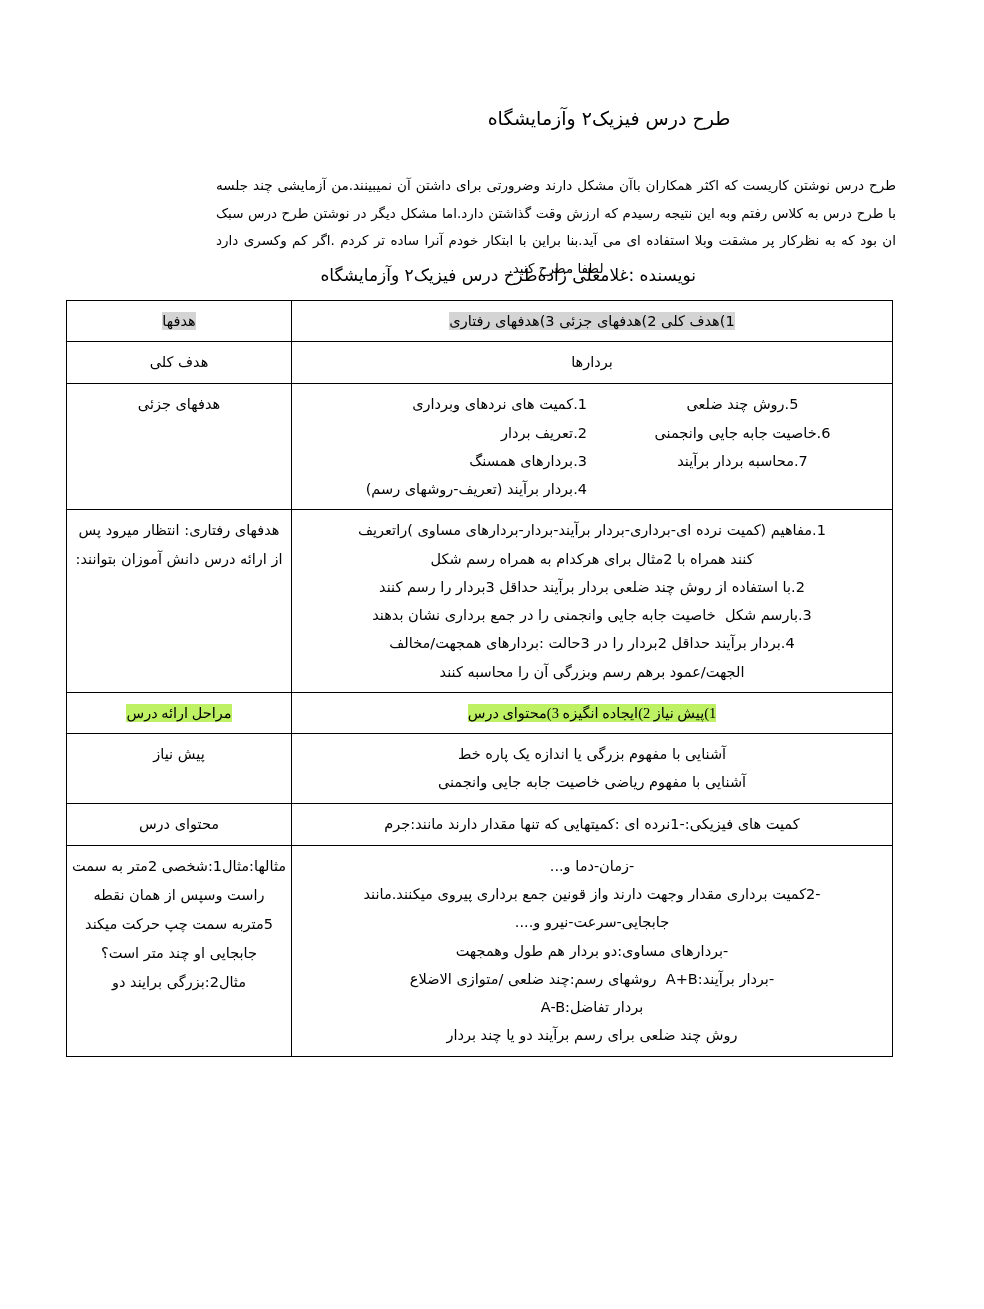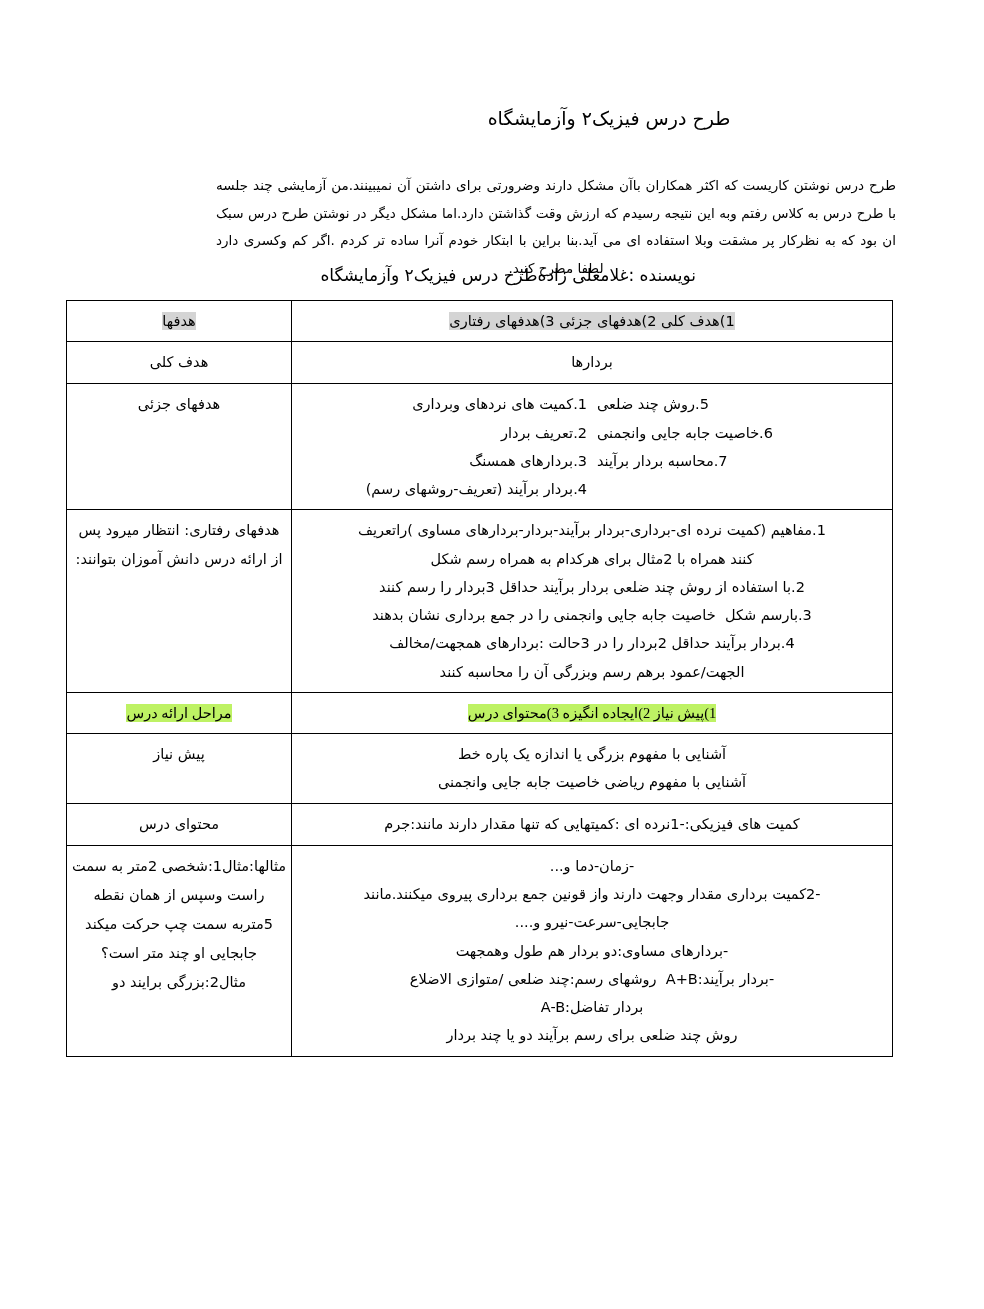--- a/index.html
+++ b/index.html
@@ -114,21 +114,21 @@
   .objgrid {
     display: grid;
     grid-template-columns: 1fr 1fr;
     column-gap: 10px;
     direction: rtl;
   }
   .objgrid .cellline {
     text-align: right;
     white-space: nowrap;
   }
-  .objgrid .cellline.c2 { text-align: left; }
+  .objgrid .cellline.c2 { text-align: center; }
 
   .row-tall td { padding-top: 10px; padding-bottom: 10px; }
 
   .label-block {
     display: block;
     text-align: center;
     line-height: 2.0;
   }
 
   .content-block { display: block; text-align: center; }

